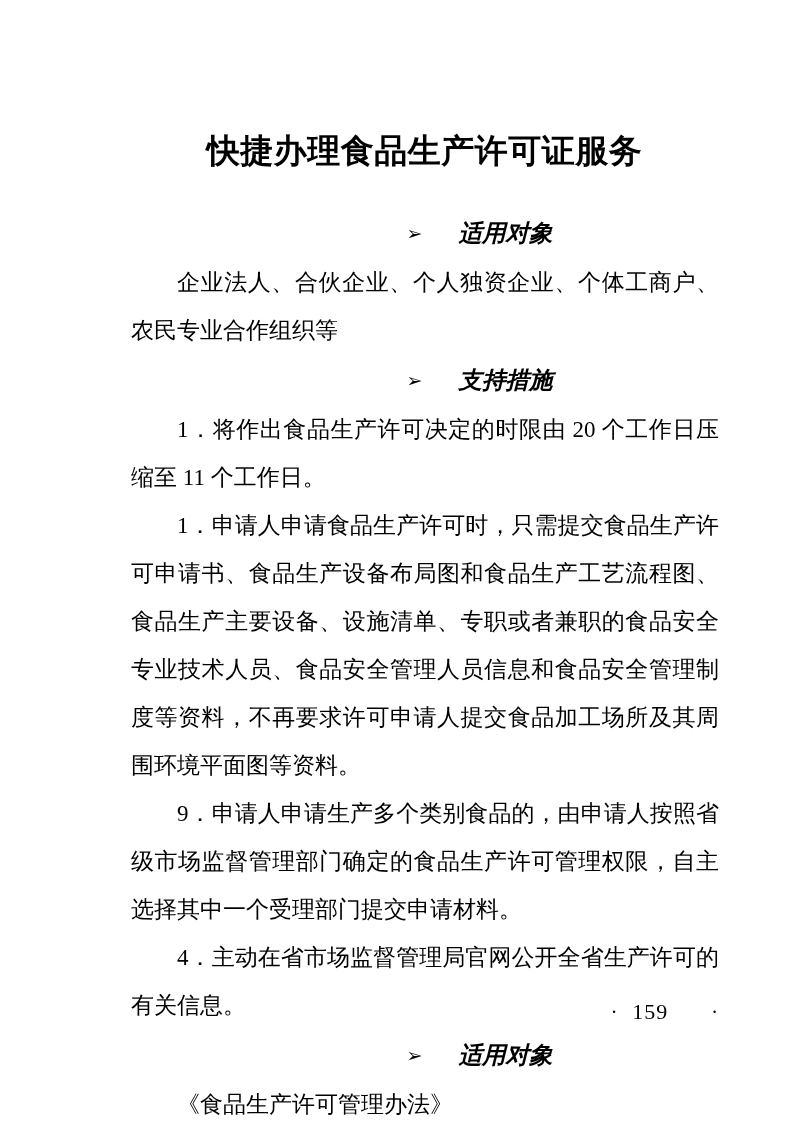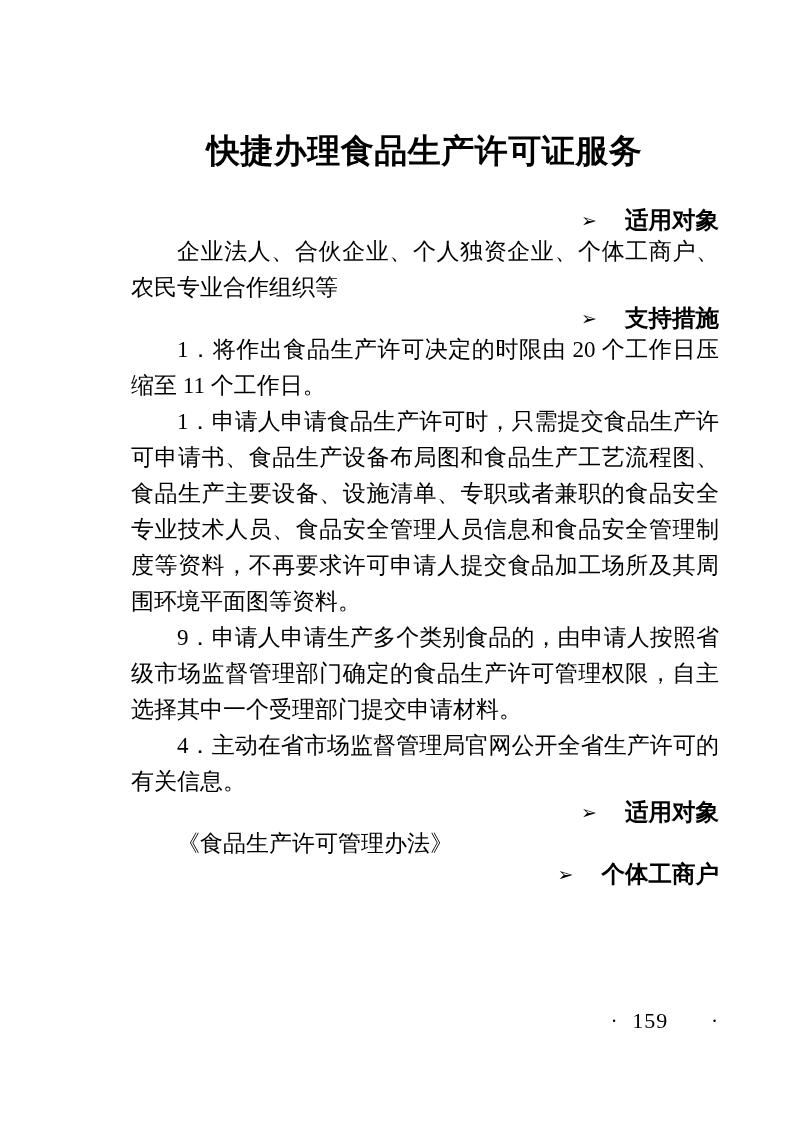--- a/index.html
+++ b/index.html
@@ -33,46 +33,47 @@
     font-size: 23px;
     line-height: 38.8px;
     text-align: justify;
   }
   .section { margin: 0; }
   .heading {
     padding-left: 45px;
     font-family: "Liberation Sans", sans-serif;
     font-weight: 700;
     font-size: 23.5px;
-    line-height: 25px;
-    text-align: right;
+    line-height: 50px;
+    text-align: center;
     white-space: nowrap;
+    font-style: italic;
   }
   .bullet {
     display: inline-block;
     width: 32px;
     font-family: "DejaVu Sans", sans-serif;
     font-weight: 400;
     font-size: 19px;
     transform: translateY(-1px);
   }
   .para {
     margin: 0;
     text-indent: 2em;
     font-family: "Liberation Serif", serif;
     font-size: 23px;
-    line-height: 36px;
+    line-height: 48px;
   }
   .page-number {
     position: absolute;
     top: 1000px;
     right: 103px;
     font-family: "Liberation Serif", serif;
     font-size: 22px;
-    line-height: 42px;
+    line-height: 24px;
     color: #000;
     white-space: nowrap;
   }
   .page-number .dot { display: inline-block; font-size: 20px; }
   .page-number .num { display: inline-block; margin: 0 15px; letter-spacing: 1px; }
 </style>
 </head>
 <body>
 
 <div class="page">

